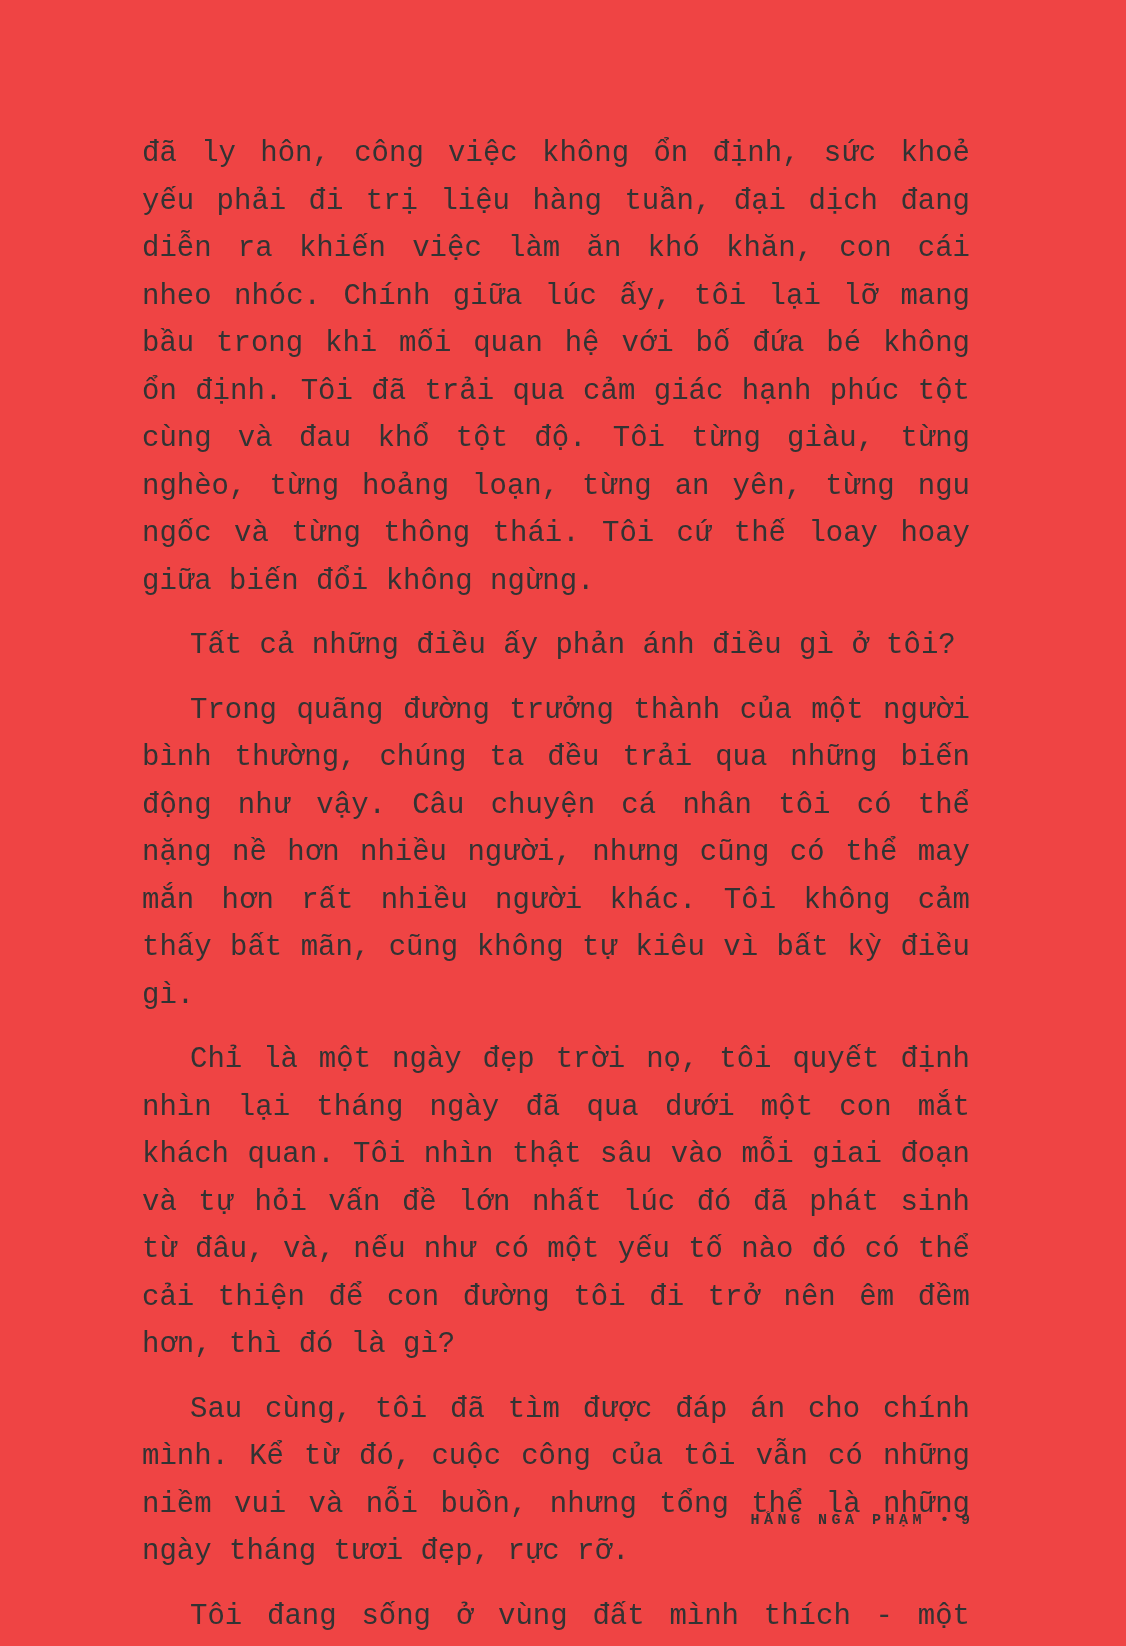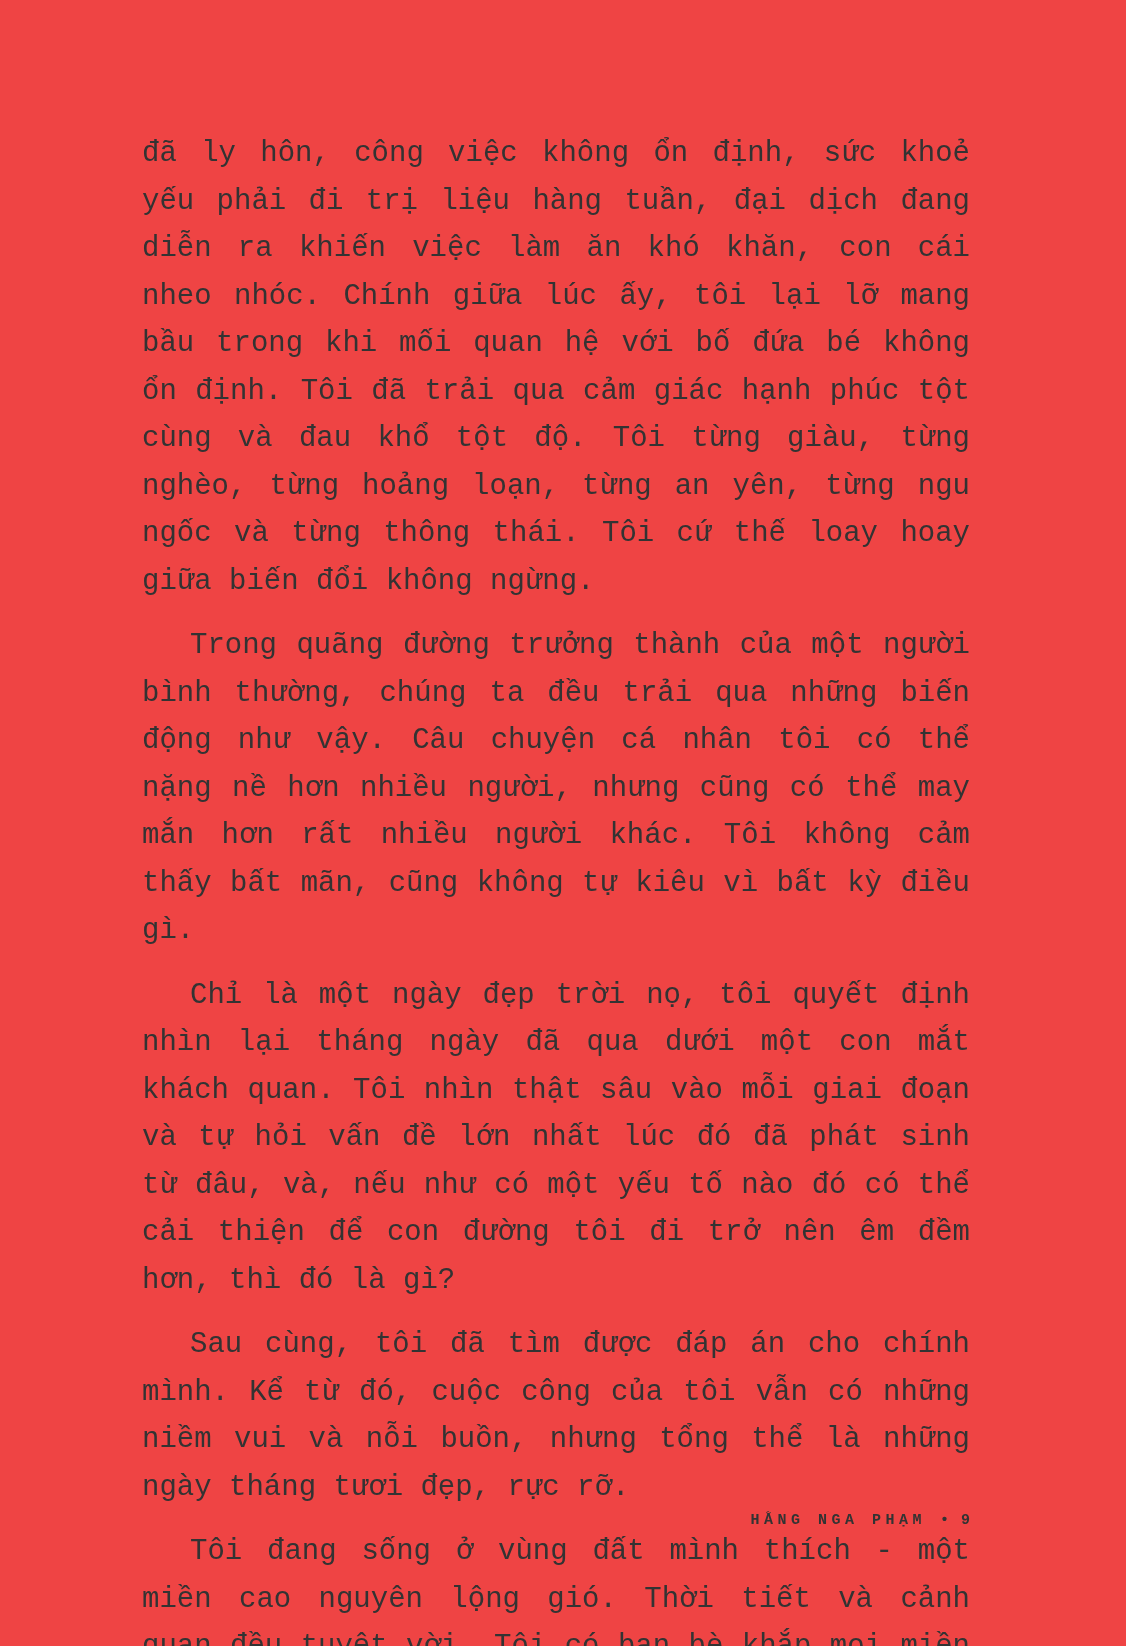--- a/index.html
+++ b/index.html
@@ -62,20 +62,21 @@
 </style>
 </head>
 <body>
 
 <div class="page">
 
   <main class="body-text">
 
     <p class="para no-indent">đã ly hôn, công việc không ổn định, sức khoẻ yếu phải đi trị liệu hàng tuần, đại dịch đang diễn ra khiến việc làm ăn khó khăn, con cái nheo nhóc. Chính giữa lúc ấy, tôi lại lỡ mang bầu trong khi mối quan hệ với bố đứa bé không ổn định. Tôi đã trải qua cảm giác hạnh phúc tột cùng và đau khổ tột độ. Tôi từng giàu, từng nghèo, từng hoảng loạn, từng an yên, từng ngu ngốc và từng thông thái. Tôi cứ thế loay hoay giữa biến đổi không ngừng.</p>
 
+    <p class="para">Tất cả những điều ấy phản ánh điều gì ở tôi?</p>
 
 
     <p class="para">Trong quãng đường trưởng thành của một người bình thường, chúng ta đều trải qua những biến động như vậy. Câu chuyện cá nhân tôi có thể nặng nề hơn nhiều người, nhưng cũng có thể may mắn hơn rất nhiều người khác. Tôi không cảm thấy bất mãn, cũng không tự kiêu vì bất kỳ điều gì.</p>
 
     <p class="para">Chỉ là một ngày đẹp trời nọ, tôi quyết định nhìn lại tháng ngày đã qua dưới một con mắt khách quan. Tôi nhìn thật sâu vào mỗi giai đoạn và tự hỏi vấn đề lớn nhất lúc đó đã phát sinh từ đâu, và, nếu như có một yếu tố nào đó có thể cải thiện để con đường tôi đi trở nên êm đềm hơn, thì đó là gì?</p>
 
     <p class="para">Sau cùng, tôi đã tìm được đáp án cho chính mình. Kể từ đó, cuộc công của tôi vẫn có những niềm vui và nỗi buồn, nhưng tổng thể là những ngày tháng tươi đẹp, rực rỡ.</p>
 
     <p class="para justify-last">Tôi đang sống ở vùng đất mình thích - một miền cao nguyên lộng gió. Thời tiết và cảnh quan đều tuyệt vời. Tôi có bạn bè khắp mọi miền tổ quốc và cả ở nước ngoài. Mối quan hệ giữa tôi và</p>
 

